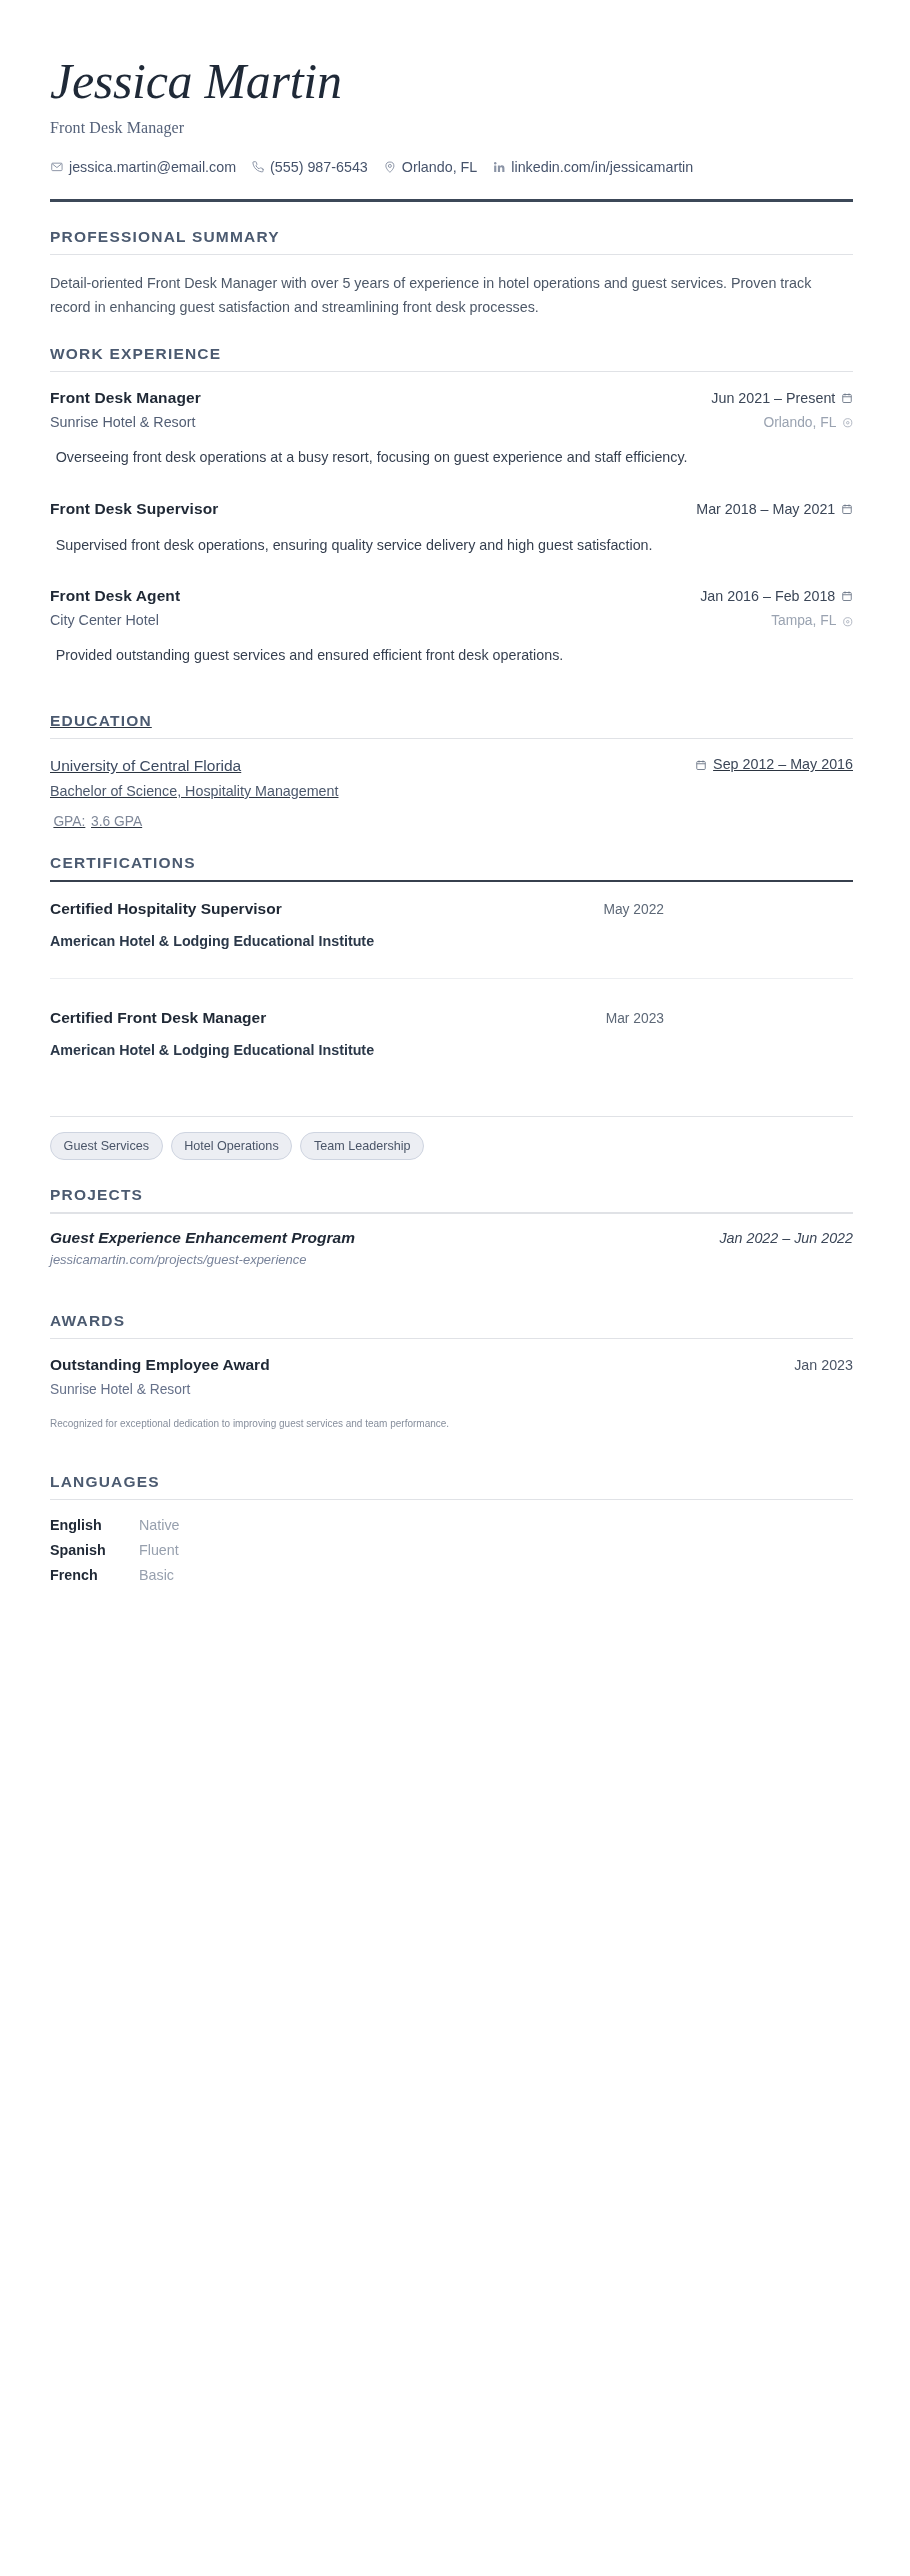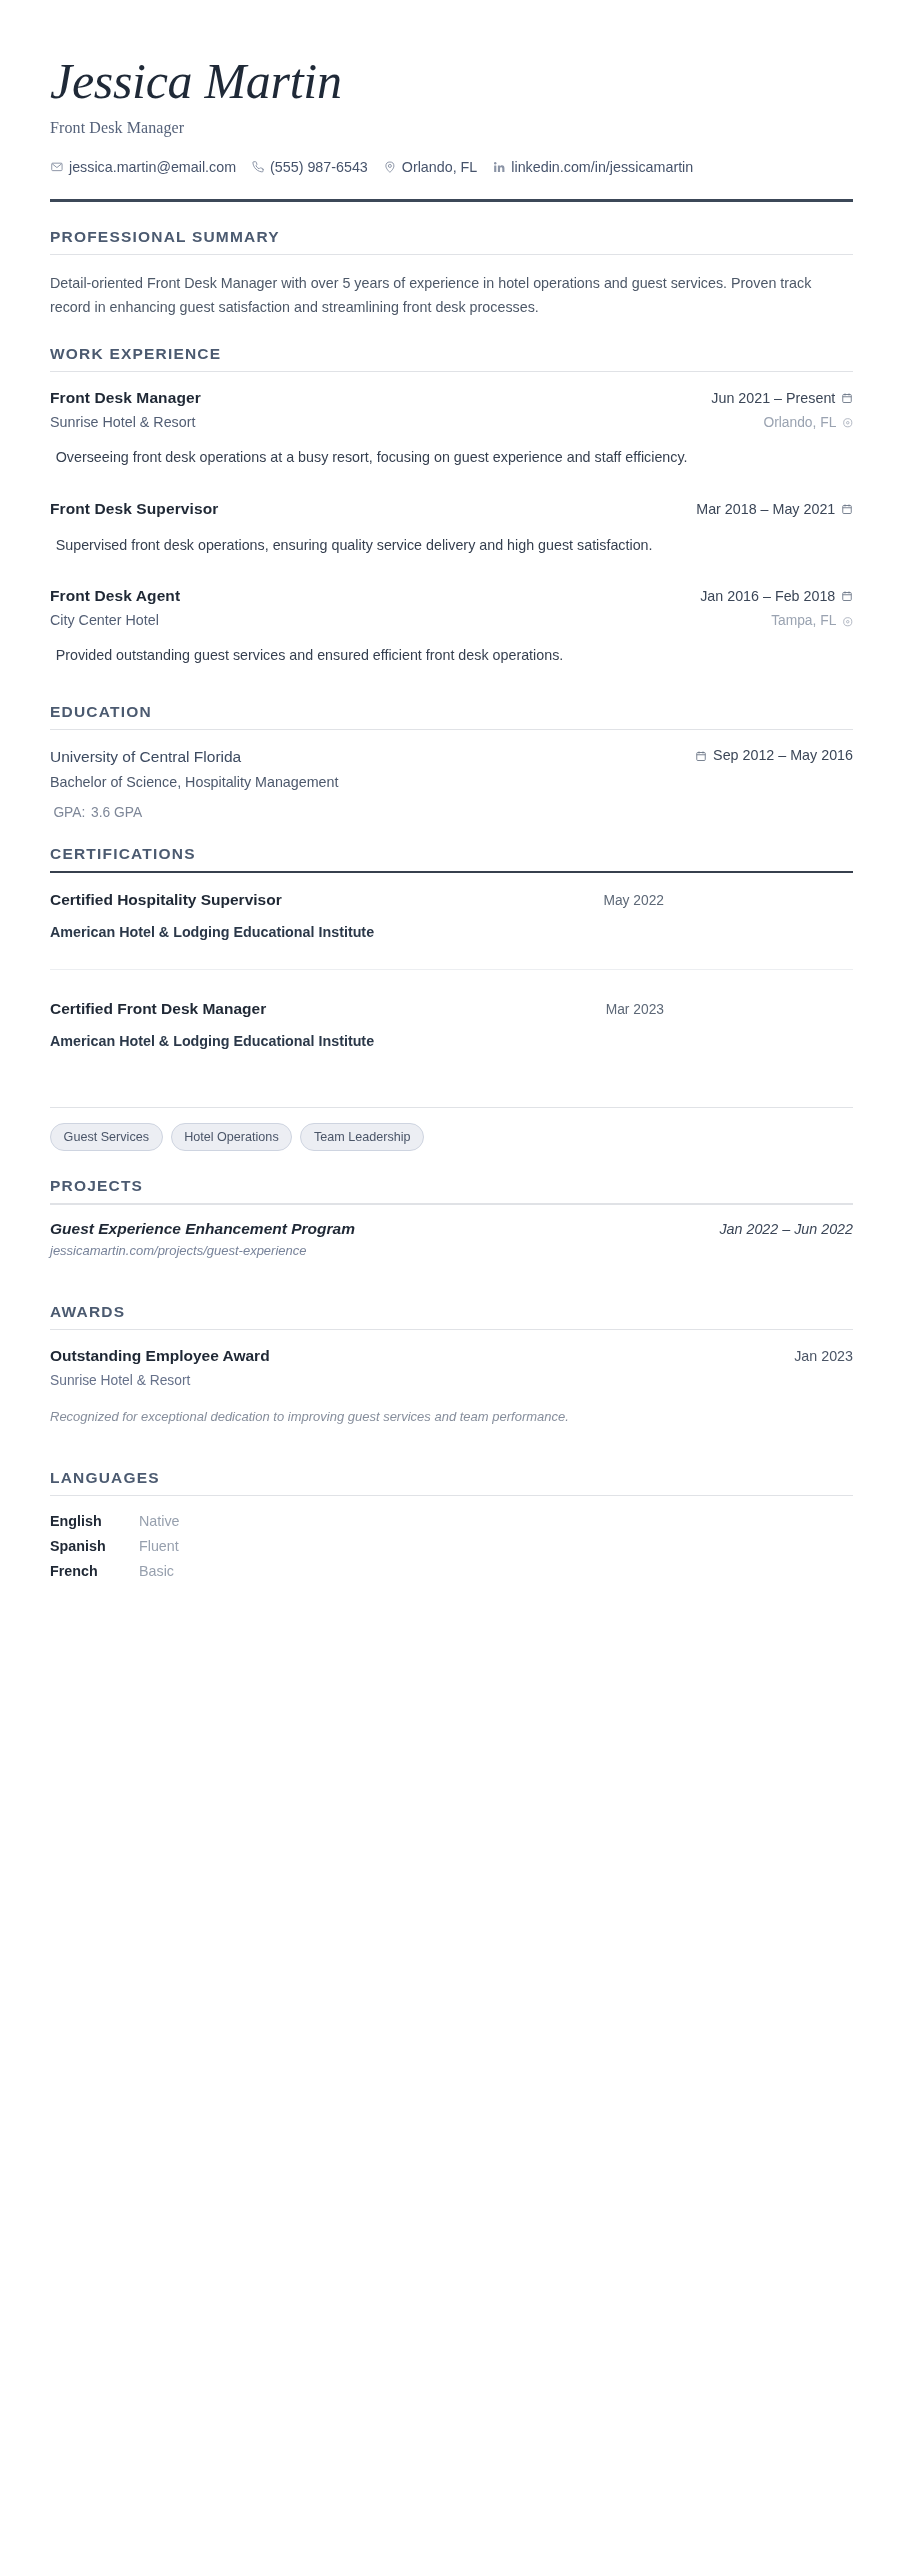--- a/index.html
+++ b/index.html
@@ -282,25 +282,24 @@
     color: #4b5566;
     white-space: nowrap;
   }
   .award-org {
     margin-top: 8px;
     font-size: 13.8px;
     color: #66718a;
   }
   .award-desc {
     margin-top: 18.4px;
-    font-size: 13px;
+    font-size: 10px;
     line-height: 1.6;
     color: #868e9c;
     max-width: 717px;
-    font-style: italic;
   }
 
   
   .lang-list { display: block; }
   .lang-row {
     display: flex;
     align-items: baseline;
     margin-bottom: 9.2px;
   }
   .lang-row:last-child { margin-bottom: 8px; }
@@ -455,21 +454,21 @@
               </svg>
             </span>
           </div>
         </div>
         <div class="entry-desc">Provided outstanding guest services and ensured efficient front desk operations.</div>
       </div>
 
     </div>
   </div>
 
-  <div class="section" style="margin-top:36px;">
+  <div class="section" style="margin-top:45px;text-decoration:underline;">
     <div class="section-title">EDUCATION</div>
     <div class="section-rule"></div>
     <div class="section-body">
       <div>
         <div class="entry-row">
           <div class="edu-school">University of Central Florida</div>
           <div class="edu-date">
             <span class="m-ico">
               <svg width="12" height="12" viewBox="0 0 24 24" fill="none" stroke="currentColor" stroke-width="1.8">
                 <rect x="3.5" y="5" width="17" height="16" rx="2"></rect>

